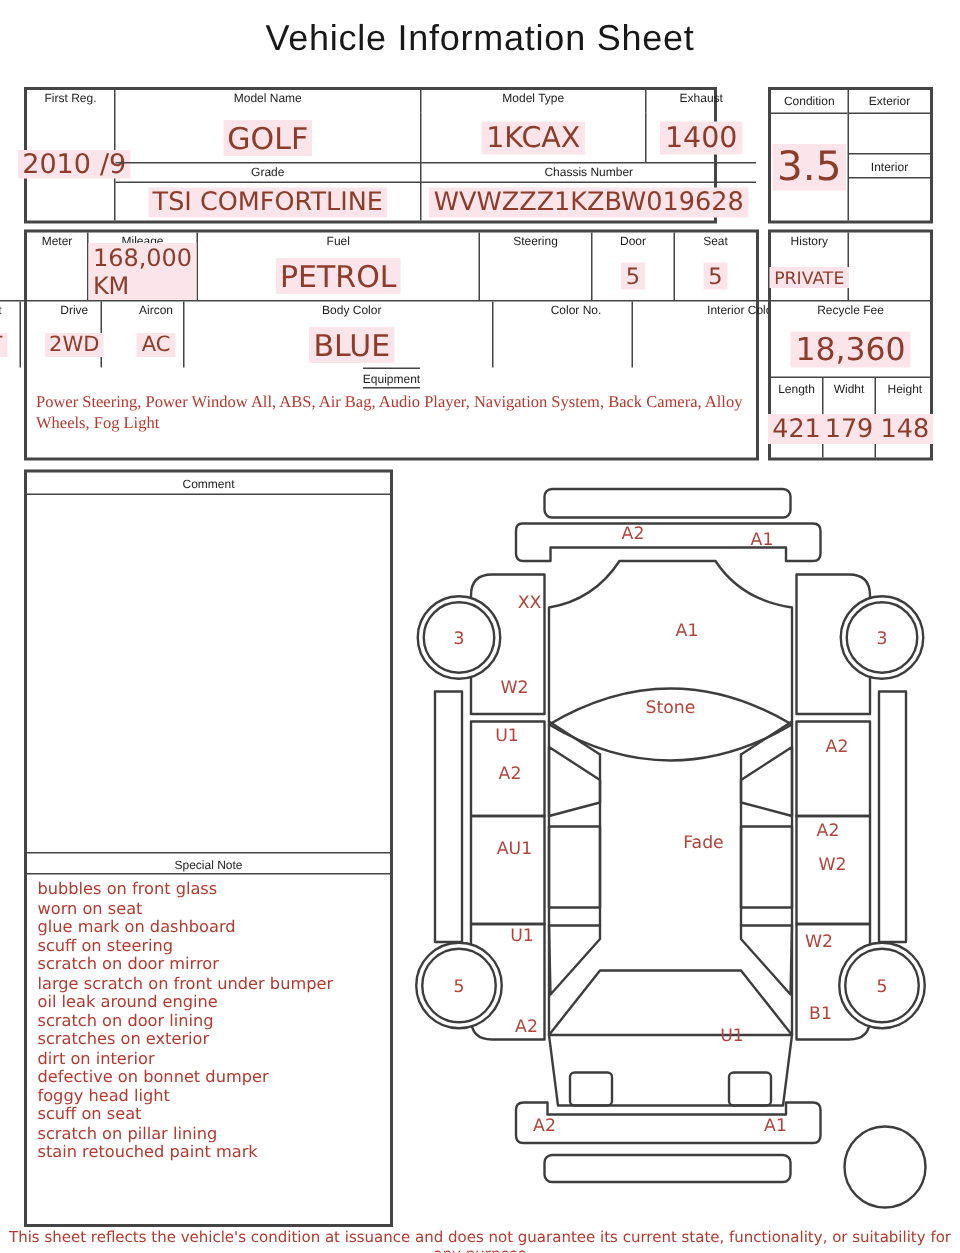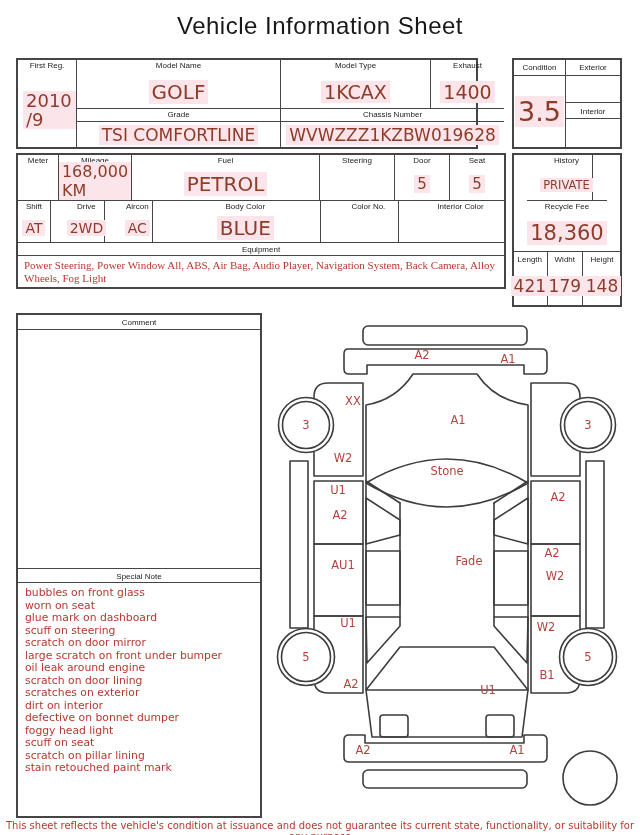--- a/index.html
+++ b/index.html
@@ -21,35 +21,35 @@
   .flexv{display:flex;flex-direction:column;}
   .br{border-right:1px solid var(--border);}
   .bt{border-top:1px solid var(--border);}
   .bb{border-bottom:1px solid var(--border);}
   .grow{flex:1 1 auto;min-height:0;}
 
   
   #table1{left:16px;top:58px;width:462px;height:91px;display:grid;
           grid-template-columns:59px 204px 150px 73px;grid-template-rows:15px 33px 14px 25px;}
   .t1-firstreg{grid-column:1;grid-row:1/5;}
-  .firstreg-val{flex:1;display:flex;flex-direction:column;justify-content:center;
+  .firstreg-val{flex:1;display:flex;flex-direction:row;justify-content:center;
                 padding-left:5px;font-size:18px;line-height:19px;color:var(--value-text);
-                font-family:"DejaVu Sans",sans-serif;}
+                font-family:"DejaVu Sans",sans-serif;align-items:center;}
 
   
   #panel1{left:512px;top:58px;width:110px;height:91px;display:flex;}
   
-  #table2{left:16px;top:153px;width:490px;height:136px;display:flex;flex-direction:column;}
+  #table2{left:16px;top:153px;width:490px;height:154px;display:flex;flex-direction:column;align-items:center;}
   .band{display:flex;flex-direction:row;}
   .bcol{display:flex;flex-direction:column;}
   .bcol .hdr{height:13px;}
   .bcol .val{flex:1;}
 
   
-  #panel2{left:512px;top:153px;width:110px;height:154px;display:flex;flex-direction:column;align-items:center;}
+  #panel2{left:512px;top:153px;width:110px;height:154px;display:flex;flex-direction:column;}
 
   
   #commentbox{left:16px;top:313px;width:246px;height:505px;display:flex;flex-direction:column;}
   .section-hdr{height:15px;font-size:8px;color:#1c1c1c;text-align:center;line-height:15px;}
   #notes{padding:4px 7px;font-size:10.8px;line-height:12.5px;color:var(--note-text);
          font-family:"DejaVu Sans",sans-serif;}
 
   
   #diagram{position:absolute;left:270px;top:313px;width:365px;height:500px;}
   #diagram-labels text{fill:var(--mark-text);font-size:11.5px;text-anchor:middle;

